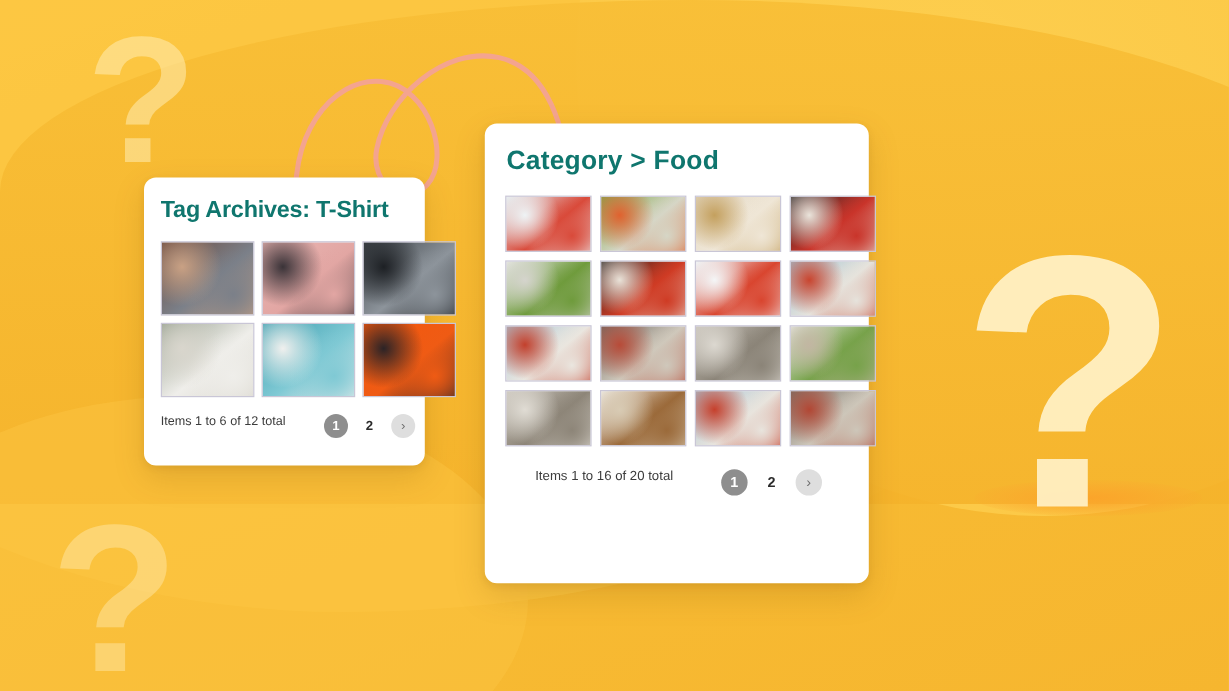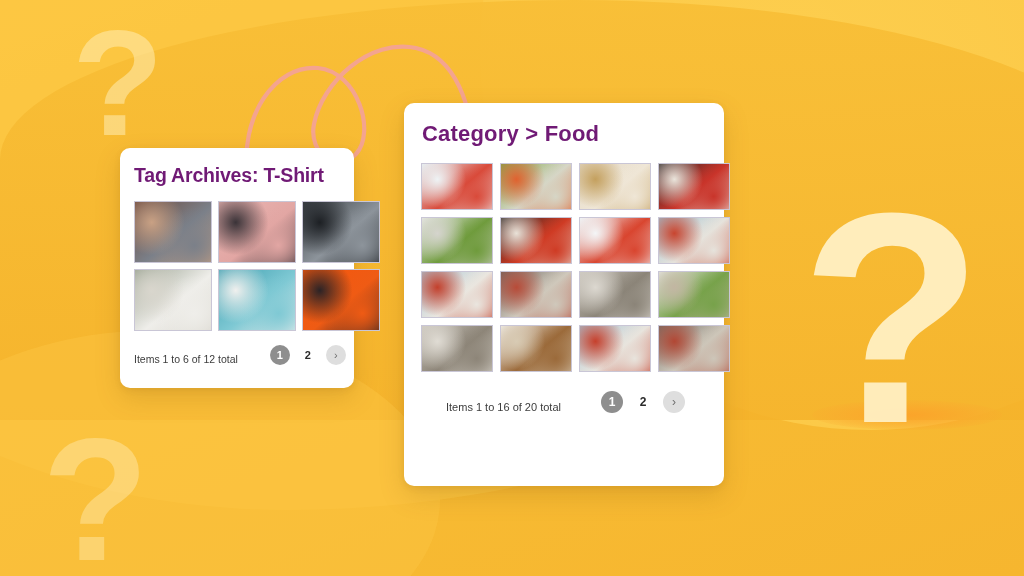--- a/index.html
+++ b/index.html
@@ -63,21 +63,21 @@
 
   
   .card{
     position:absolute;background:#ffffff;border-radius:10px;
     box-shadow:0 10px 26px rgba(120,80,10,.18), 0 2px 6px rgba(120,80,10,.10);
   }
   .card-left{left:120px;top:148px;width:234px;height:240px;}
   .card-right{left:404px;top:103px;width:320px;height:383px;}
 
   .card-title{
-    color:#701a75;font-weight:600;white-space:nowrap;
+    color:#0f766e;font-weight:600;white-space:nowrap;
   }
   .card-left .card-title{font-size:19.5px;padding:16px 0 0 14px;letter-spacing:-.2px;}
   .card-right .card-title{font-size:22px;padding:18px 0 0 18px;letter-spacing:.2px;}
 
   .grid{display:grid;}
   .grid-left{
     grid-template-columns:repeat(3,78px);
     gap:6px;padding:14px 0 0 14px;
   }
   .grid-right{
@@ -87,21 +87,21 @@
   .thumb{
     border:1px solid #c9c6d6;
     background-size:cover;background-position:center;
     overflow:hidden;
   }
   .grid-left .thumb{width:76px;height:60px;}
   .grid-right .thumb{width:70px;height:45px;}
 
   
   .pager{
-    display:flex;align-items:flex-end;
+    display:flex;align-items:flex-start;
     font-size:10.5px;color:#3c3c3c;
   }
   .card-left .pager{padding:14px 0 0 14px;}
   .card-right .pager{padding:19px 0 0 42px;font-size:11px;}
   .pager-info{white-space:nowrap;}
   .card-left .pager-info{margin-right:32px;}
   .card-right .pager-info{margin-right:40px;}
   .page-btn{
     display:flex;align-items:center;justify-content:center;
     border-radius:50%;font-weight:700;

